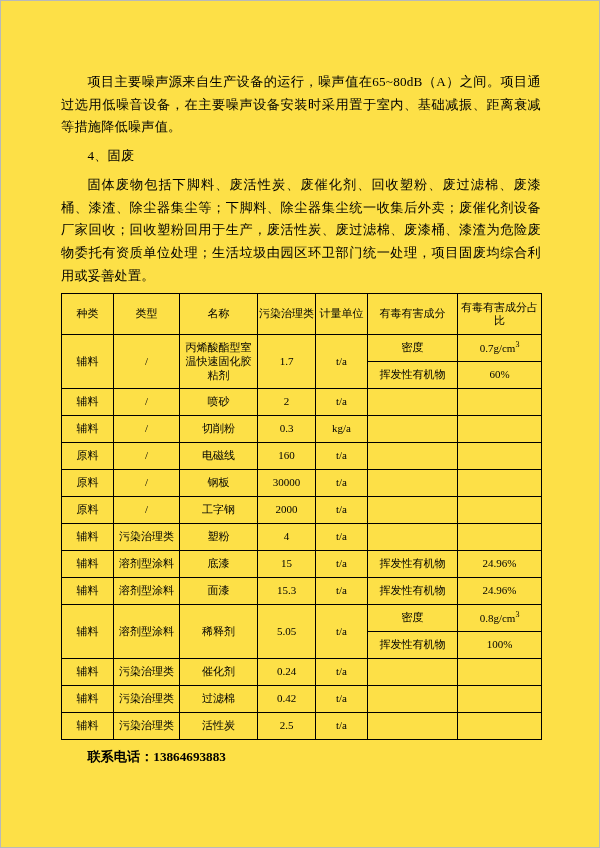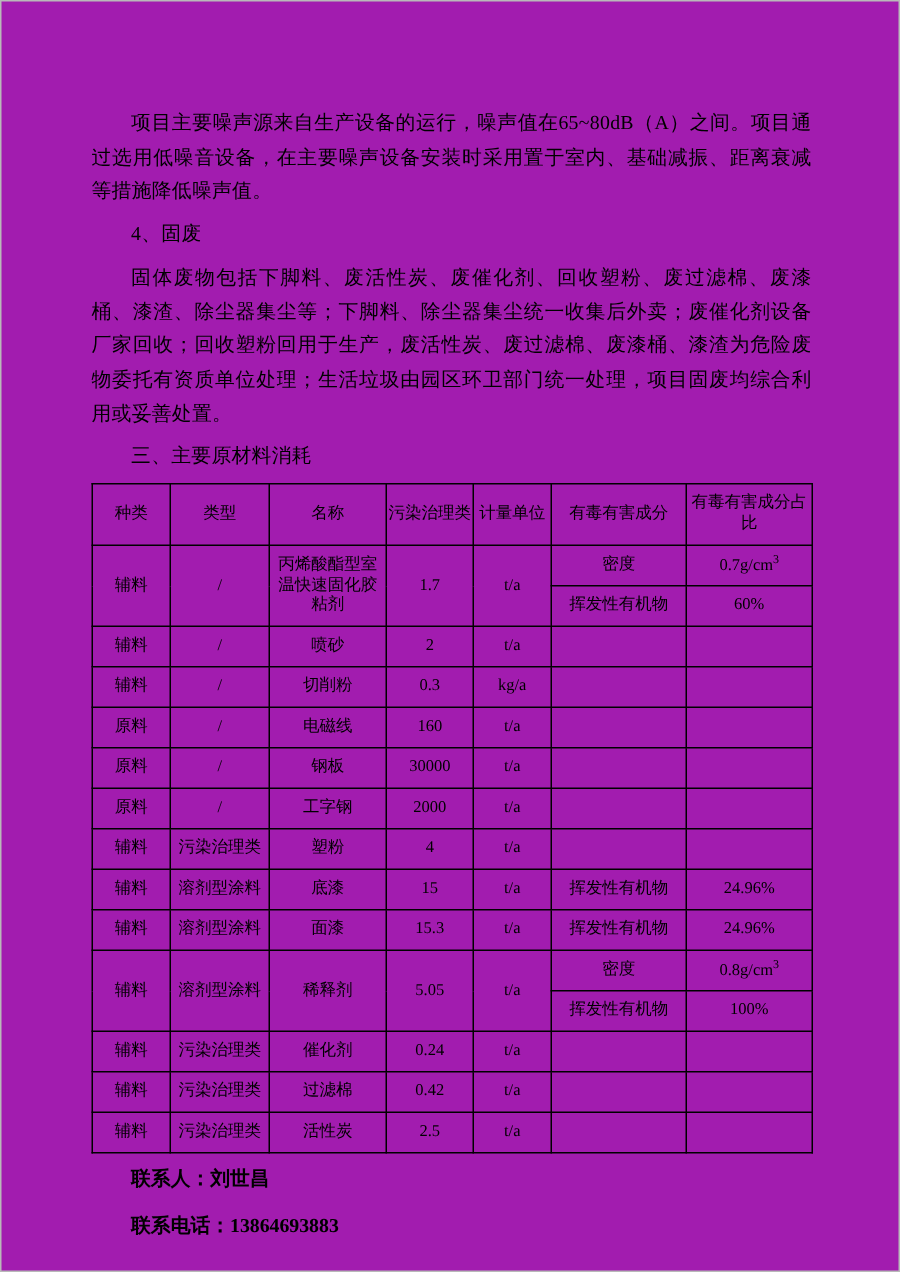--- a/index.html
+++ b/index.html
@@ -13,21 +13,21 @@
     font-family: "Liberation Serif", "DejaVu Serif", serif;
     color: #000000;
     overflow: hidden;
   }
   .page {
     position: relative;
     width: 600px;
     height: 848px;
     box-sizing: border-box;
     border: 1px solid #b9b9b9;
-    background: #a21caf;
+    background: #fde047;
   }
   .content {
     position: absolute;
     left: 60px;
     top: 70px;
     width: 480px;
   }
   p.para {
     margin: 0 0 6px 0;
     font-size: 13.2px;
@@ -90,21 +90,20 @@
 
 <div class="page">
   <div class="content">
 
     <p class="para">项目主要噪声源来自生产设备的运行，噪声值在65~80dB（A）之间。项目通过选用低噪音设备，在主要噪声设备安装时采用置于室内、基础减振、距离衰减等措施降低噪声值。</p>
 
     <p class="heading">4、固废</p>
 
     <p class="para">固体废物包括下脚料、废活性炭、废催化剂、回收塑粉、废过滤棉、废漆桶、漆渣、除尘器集尘等；下脚料、除尘器集尘统一收集后外卖；废催化剂设备厂家回收；回收塑粉回用于生产，废活性炭、废过滤棉、废漆桶、漆渣为危险废物委托有资质单位处理；生活垃圾由园区环卫部门统一处理，项目固废均综合利用或妥善处置。</p>
 
-    <p class="heading">三、主要原材料消耗</p>
 
     <table class="mat">
       <colgroup>
         <col class="col1">
           <col class="col2">
           <col class="col3">
           <col class="col4">
         <col class="col5">
           <col class="col6">
           <col class="col7">
@@ -257,18 +256,17 @@
           <td>2.5</td>
           <td>t/a</td>
           <td></td>
           <td></td>
         </tr>
 
       </tbody>
     </table>
 
     <div class="contact-block">
-      <p>联系人：刘世昌</p>
       <p>联系电话：13864693883</p>
     </div>
 
   </div>
 </div>
 
 </body></html>

